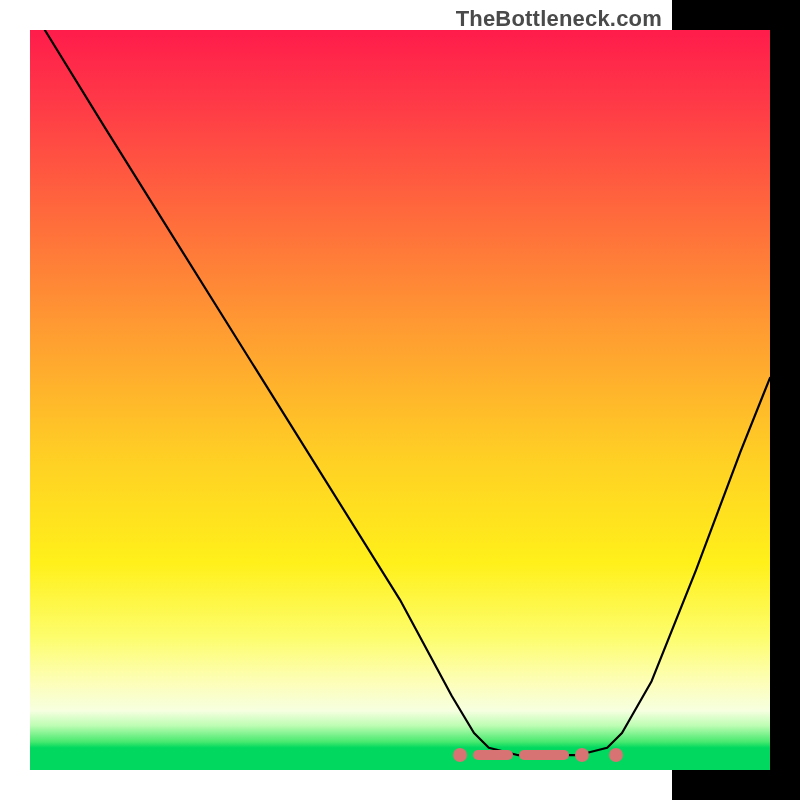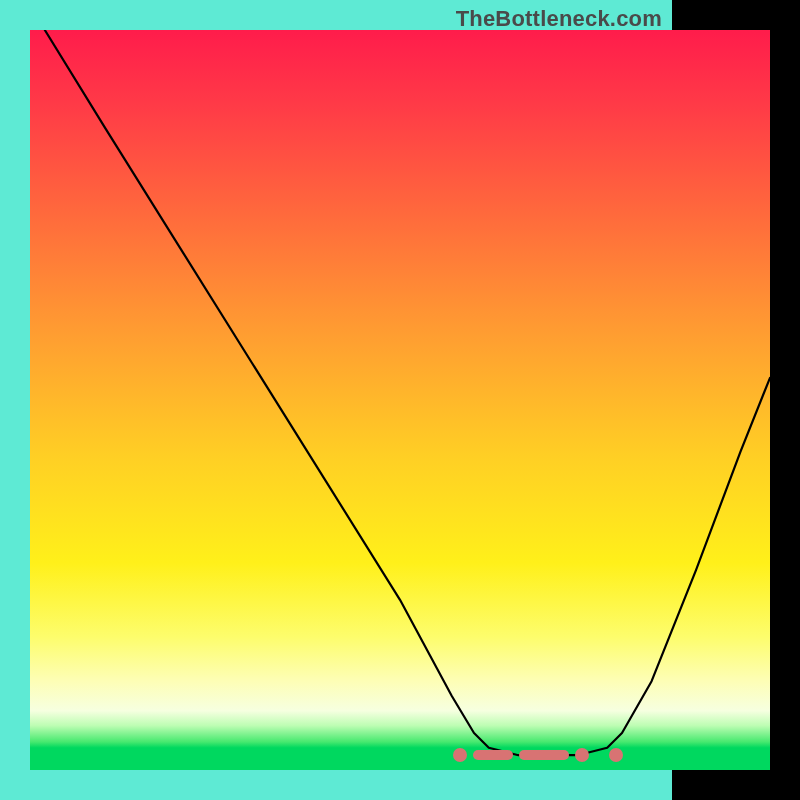--- a/index.html
+++ b/index.html
@@ -8,21 +8,21 @@
     width: 800px;
     height: 800px;
     overflow: hidden;
     background: #000;
     font-family: Arial, Helvetica, sans-serif;
   }
   .frame {
     position: relative;
     width: 672px;
     height: 800px;
-    background: #5eead4;
+    background: #ffffff;
   }
   .watermark {
     position: absolute;
     top: 6px;
     right: 10px;
     color: #4a4a4a;
     font-size: 22px;
     font-weight: 600;
     letter-spacing: 0.2px;
     z-index: 5;

